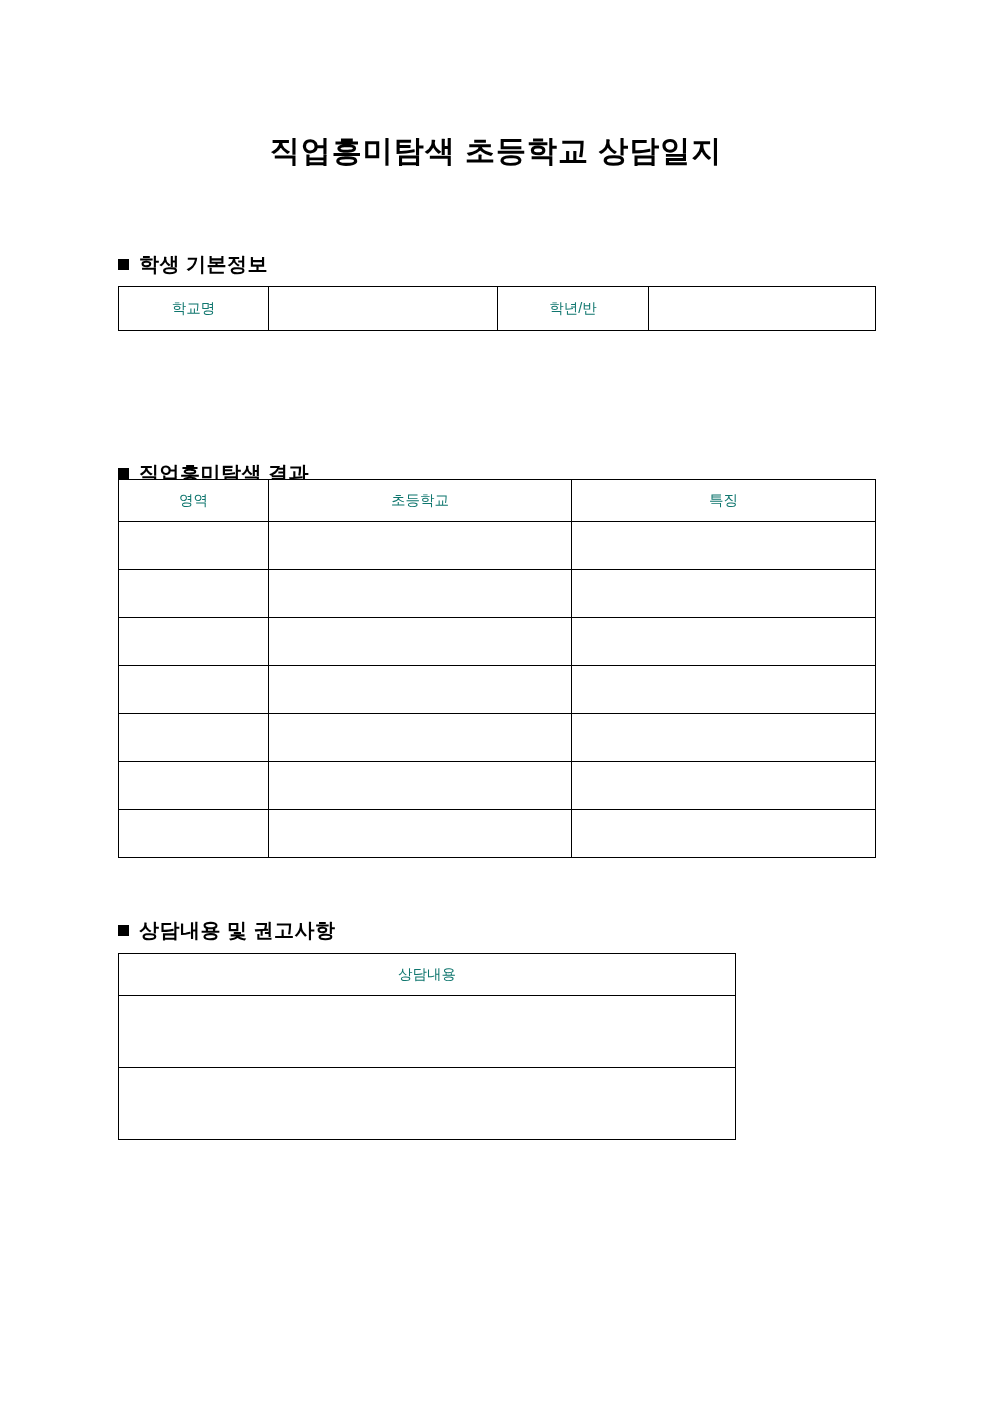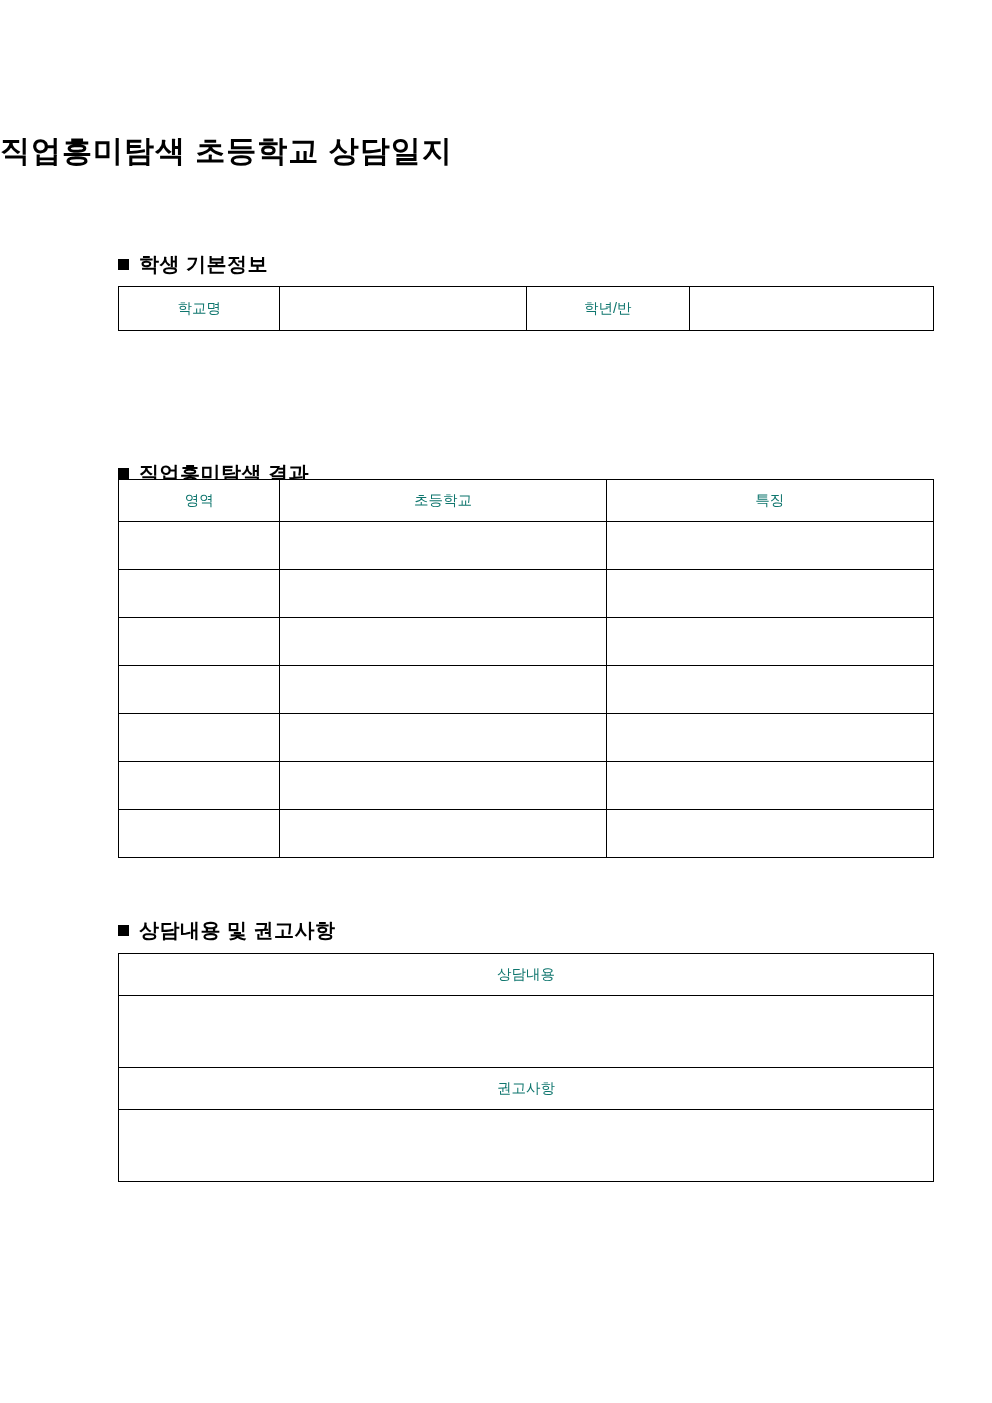--- a/index.html
+++ b/index.html
@@ -18,21 +18,21 @@
 
   .page {
     width: 992px;
     height: 1403px;
     box-sizing: border-box;
     position: relative;
   }
 
   
   .doc-title {
-    text-align: left;
+    text-align: center;
     font-size: 30px;
     font-weight: bold;
     letter-spacing: 1px;
     margin: 0;
     padding-top: 133px;
     line-height: 1.2;
   }
 
   
   .section-heading {
@@ -53,21 +53,21 @@
     background: #000000;
     margin-right: 10px;
     flex: 0 0 auto;
   }
 
   
   table.form-table {
     border-collapse: collapse;
     position: absolute;
     left: 118px;
-    width: 816px;
+    width: 618px;
     table-layout: fixed;
   }
   table.form-table td,
   table.form-table th {
     border: 1.6px solid #000000;
     padding: 0 6px;
     font-size: 14.5px;
     font-weight: normal;
     text-align: center;
     vertical-align: middle;
@@ -197,22 +197,19 @@
   </div>
 
   <table class="form-table" id="table-counsel">
     <tbody>
       <tr class="head-row">
         <td class="head-cell">상담내용</td>
       </tr>
       <tr class="body-row">
         <td></td>
       </tr>
-      <tr class="head-row">
-        <td class="head-cell">권고사항</td>
-      </tr>
       <tr class="body-row">
         <td></td>
       </tr>
     </tbody>
   </table>
 
 </div>
 
 </body></html>

